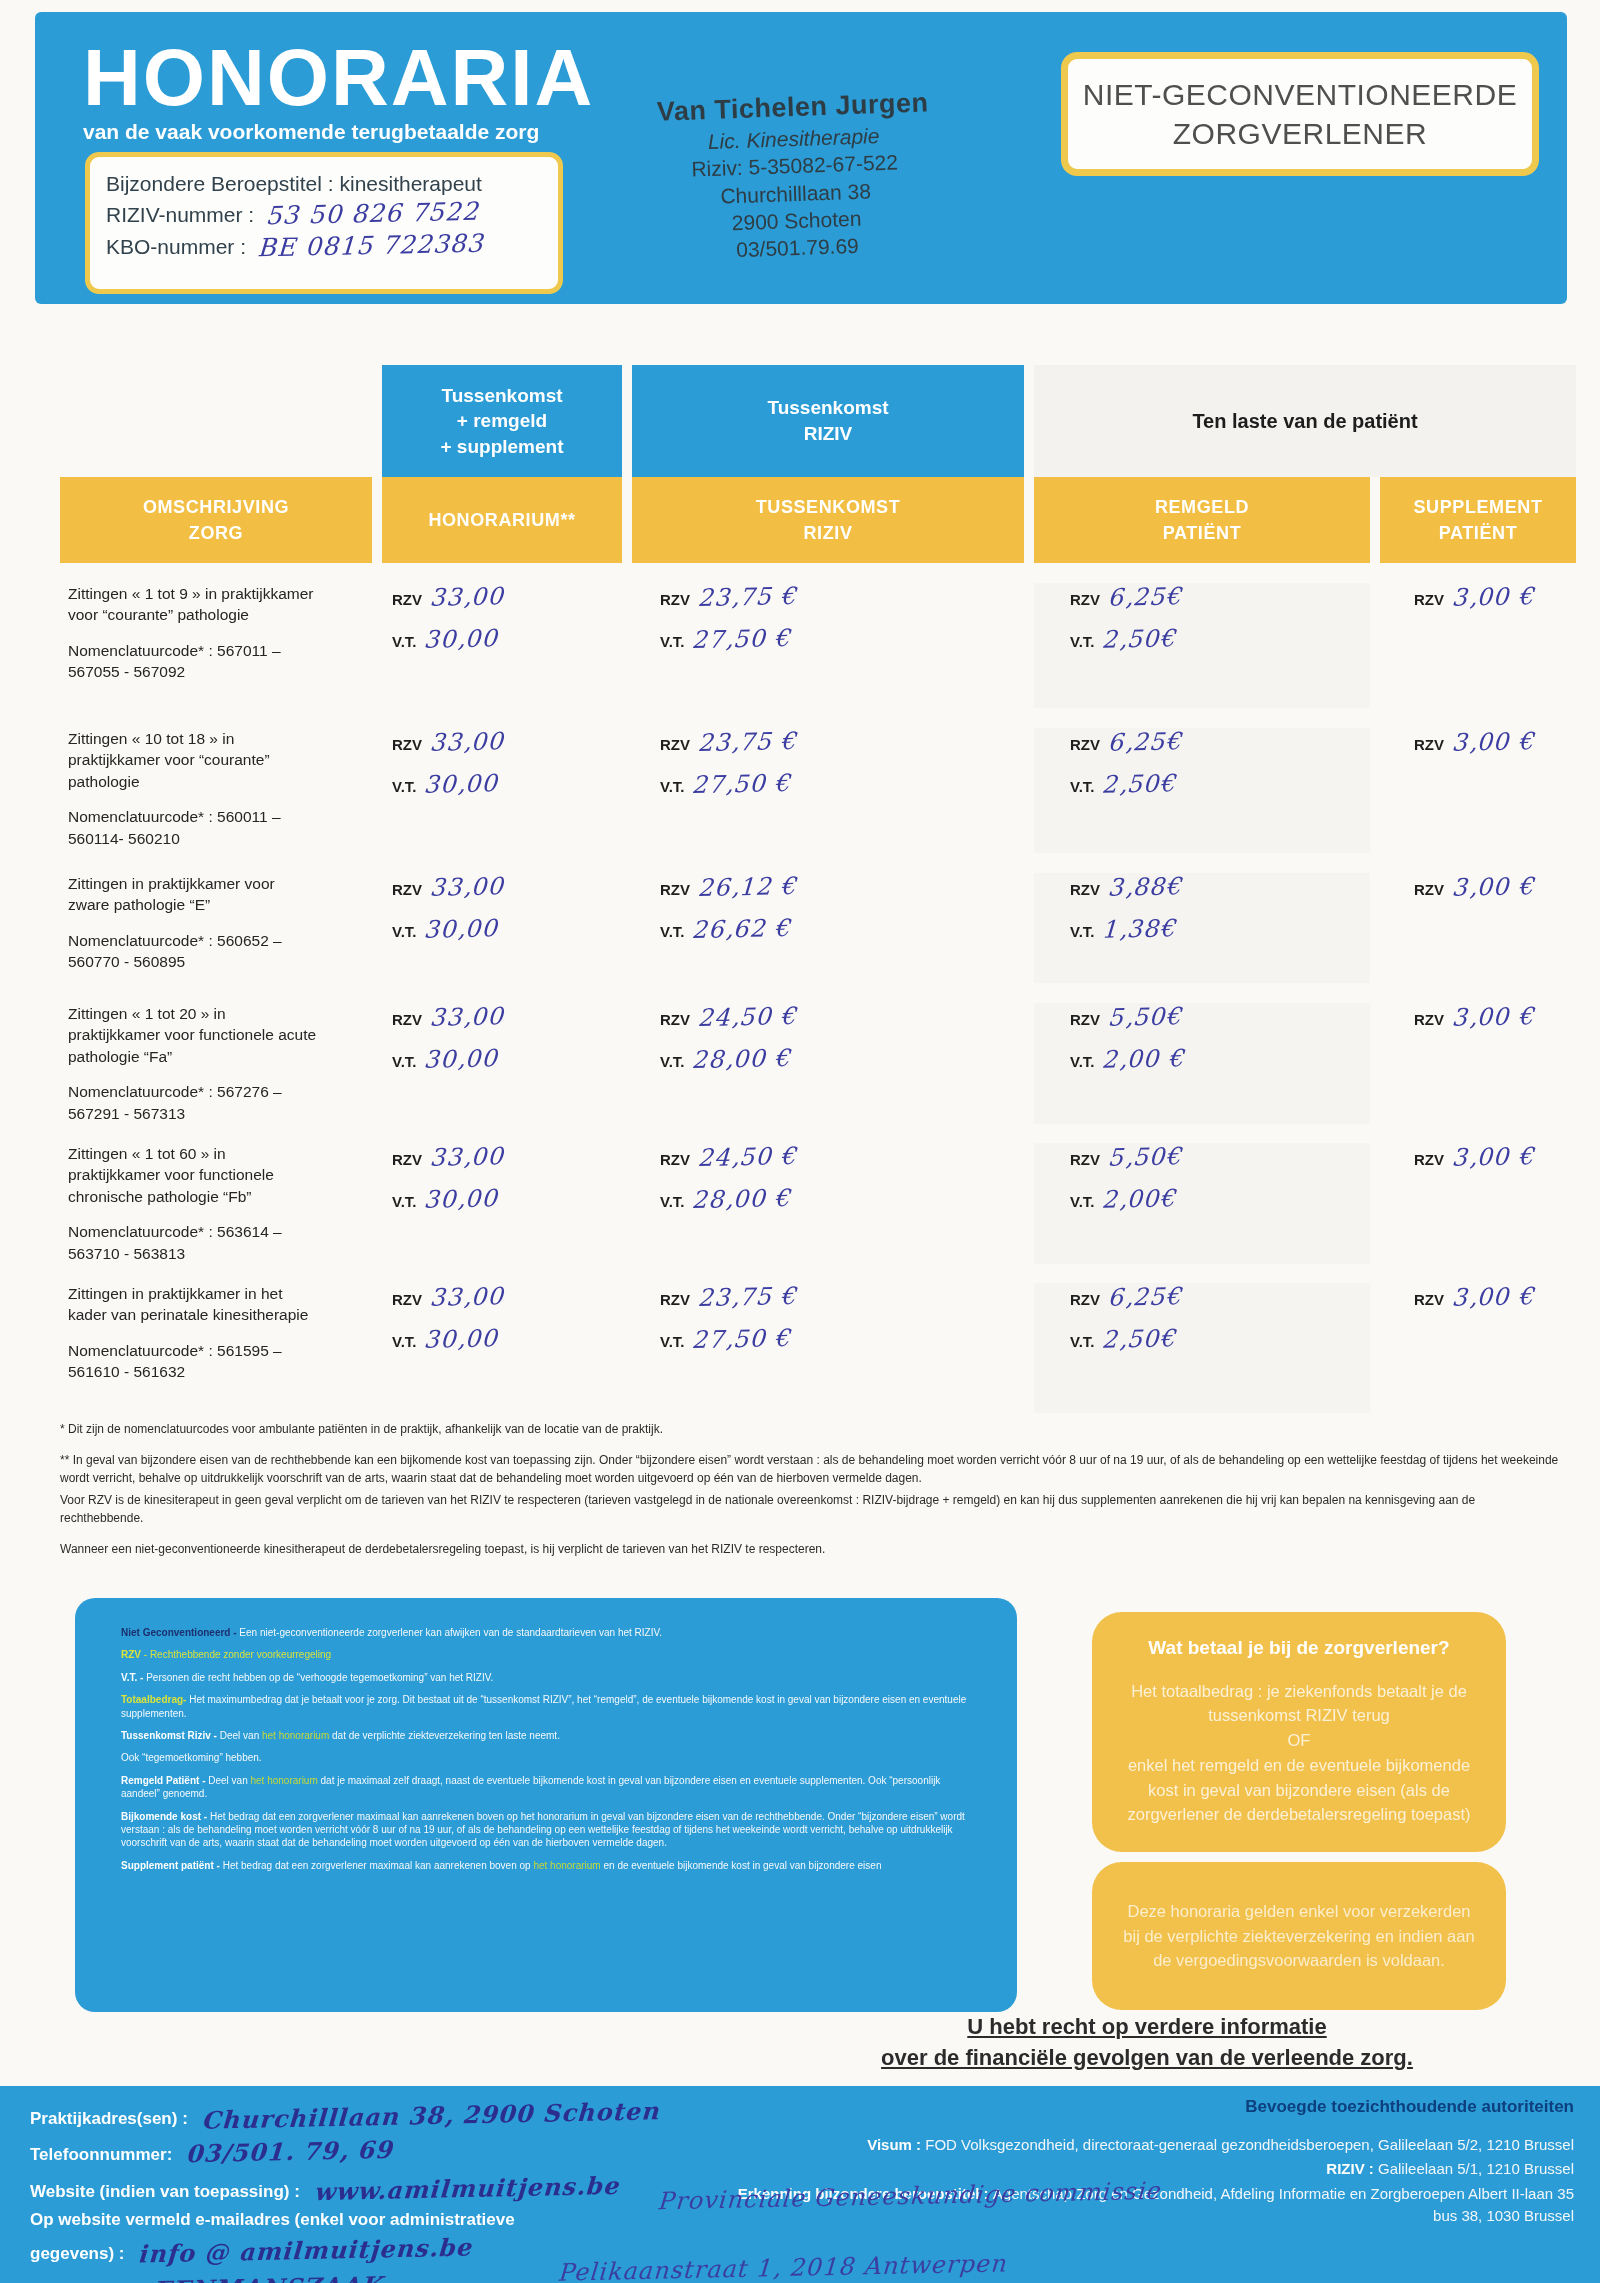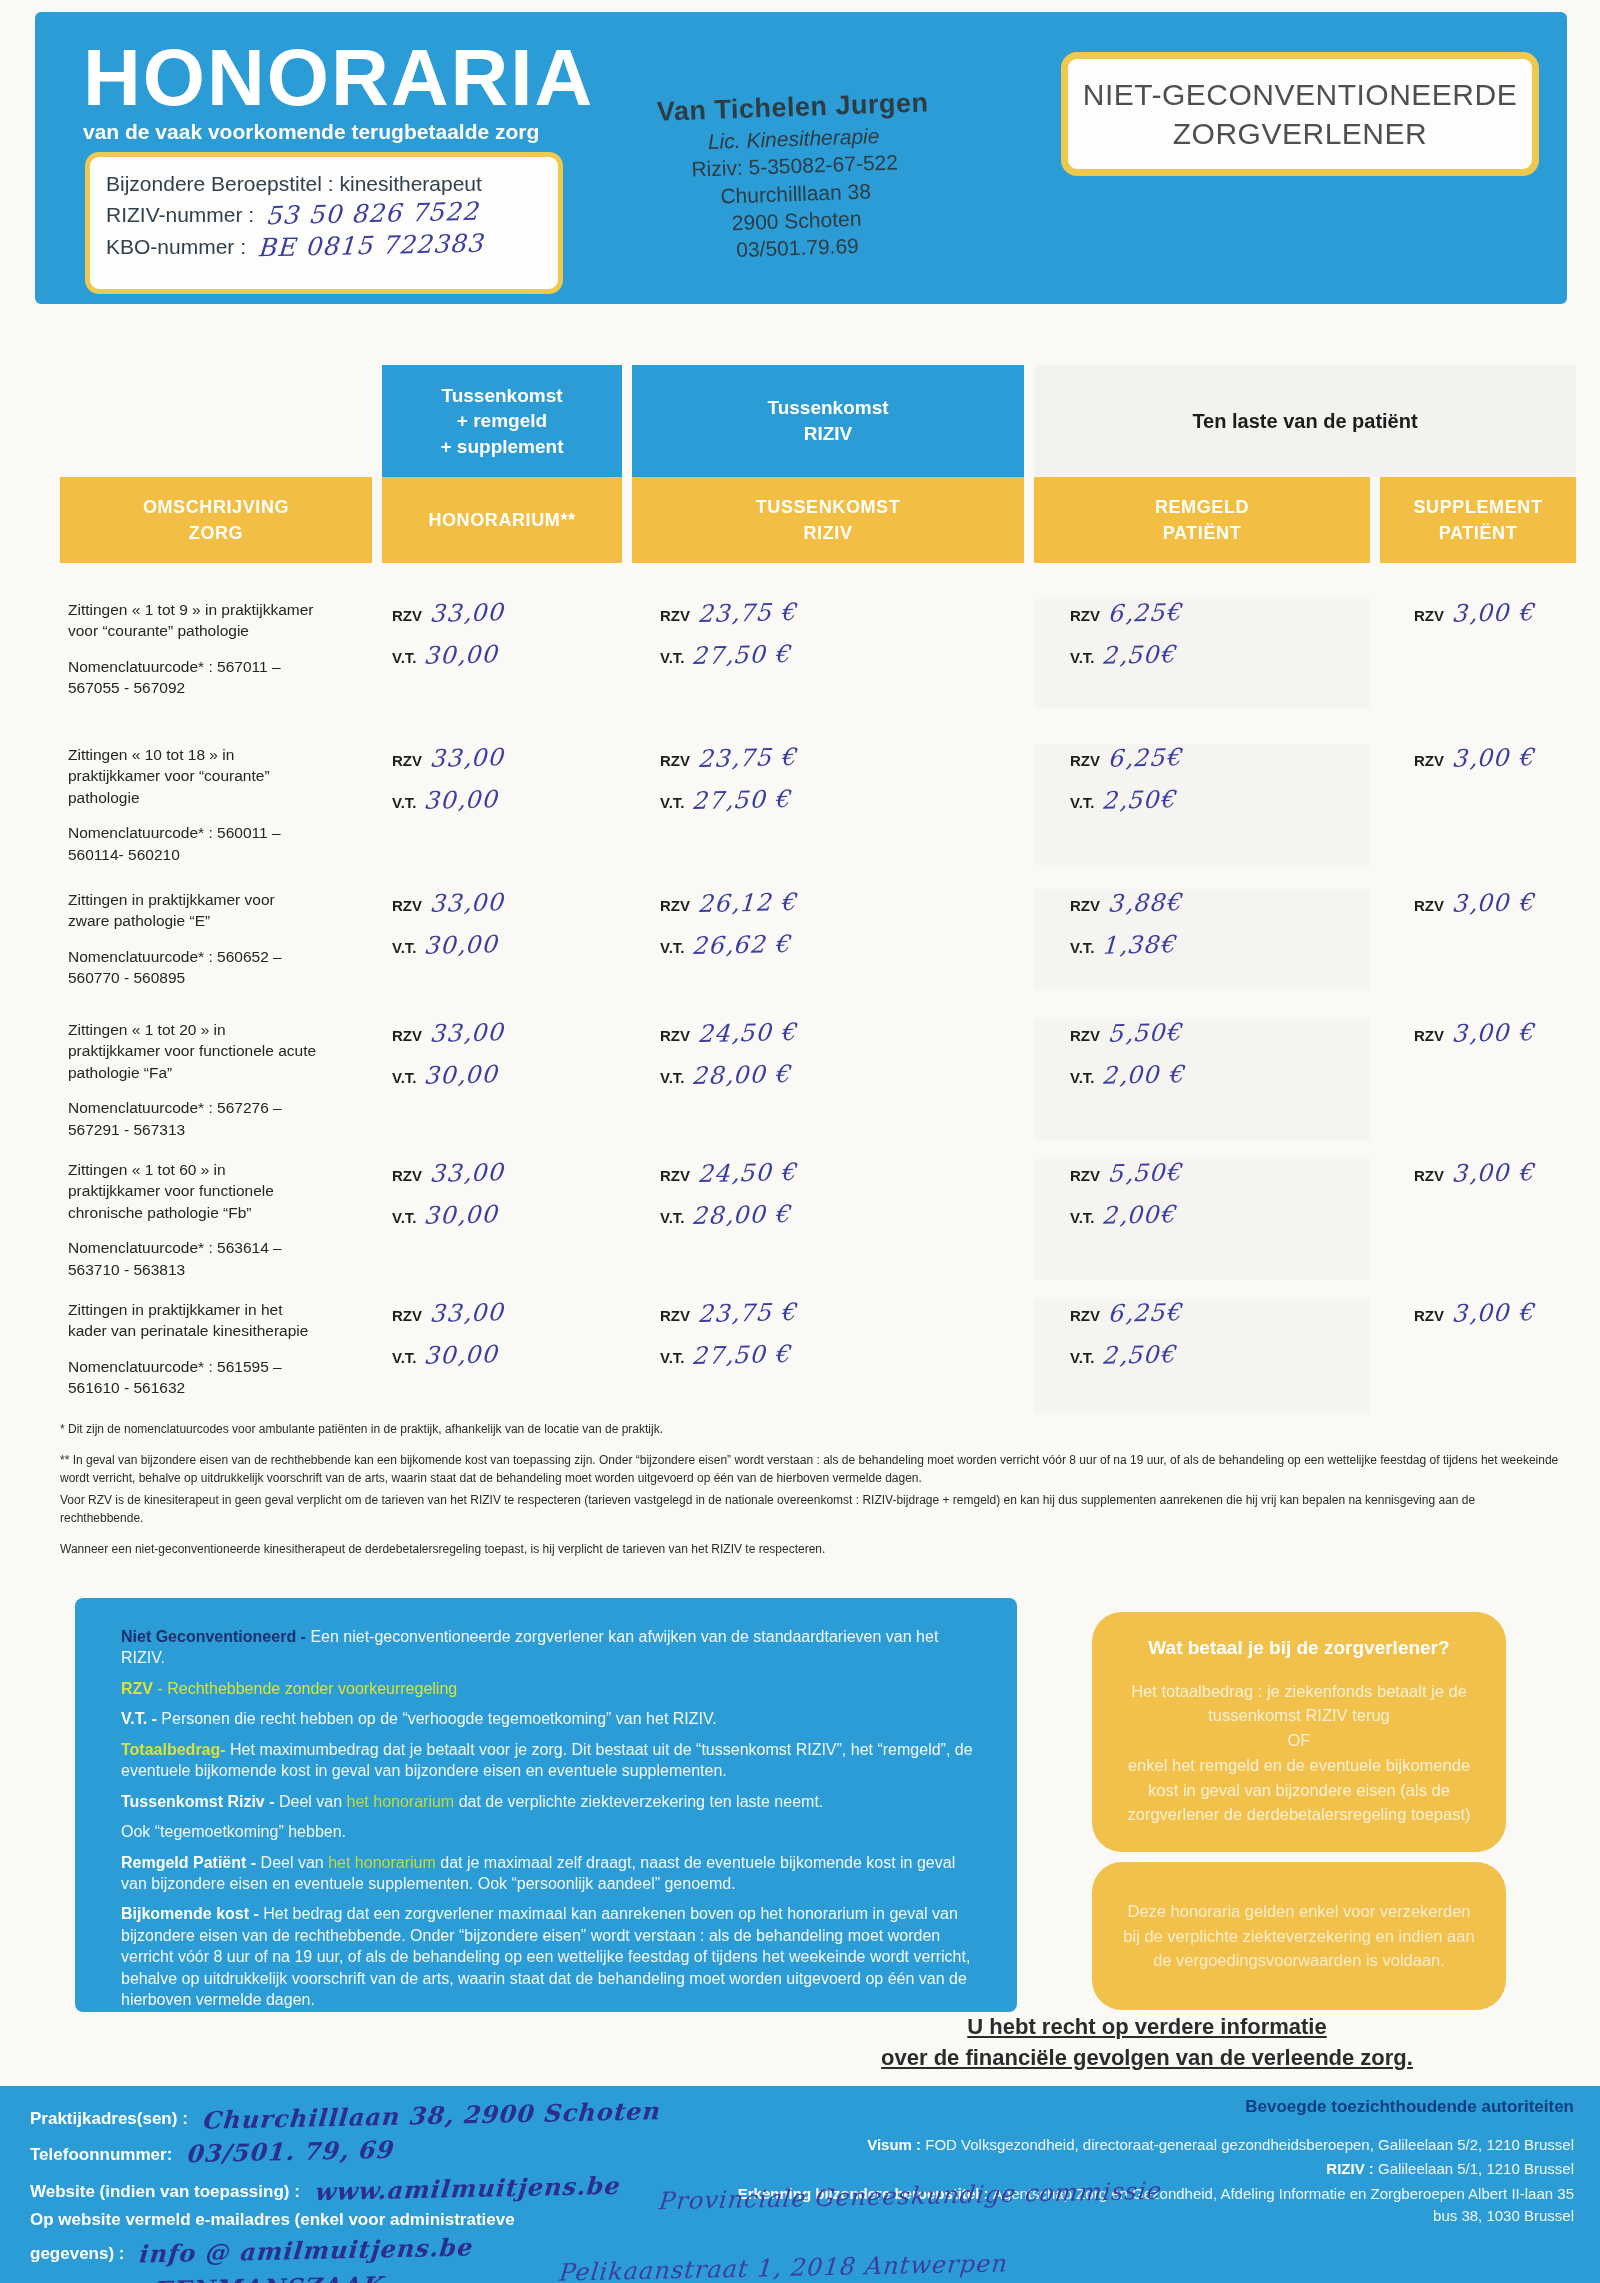--- a/index.html
+++ b/index.html
@@ -62,42 +62,42 @@
     grid-column:4 / 6; background:#f3f2ee; color:#1d1d1d;
     display:flex; align-items:center; justify-content:center;
     font-size:20px; font-weight:bold; height:112px;
   }
   #colheader { }
   .ch {
     background:#f2bf44; color:#fff; font-weight:bold; font-size:18px;
     letter-spacing:0.6px; text-align:center; height:86px;
     display:flex; flex-direction:column; justify-content:center; line-height:1.45;
   }
-  .trow { padding-top:36px; }
+  .trow { padding-top:20px; }
   .trow.h145 { height:145px; } .trow.h130 { height:130px; }
   .trow.h140 { height:140px; } .trow.h150 { height:150px; }
   .cell.desc { padding-left:8px; font-size:15.5px; line-height:1.38; color:#252525; }
   .row-title { max-width:250px; }
   .row-code  { margin-top:14px; max-width:260px; }
   .vline { margin-bottom:14px; white-space:nowrap; }
   .vlabel { font-size:15px; font-weight:bold; color:#1e1e1e; margin-right:10px; }
   .pad-a { padding-left:10px; }
   .pad-b { padding-left:28px; }
   .pad-c { padding-left:36px; background:#f5f4f0; }
   .pad-d { padding-left:34px; }
   
   #footnotes { position:absolute; left:60px; top:1420px; width:1500px;
     font-size:12px; line-height:1.5; color:#2c2c2c; }
   #footnotes p { margin-bottom:4px; }
   #footnotes p.gap { margin-top:13px; }
   
   #defs-box {
     position:absolute; left:75px; top:1598px; width:942px; height:414px;
-    background:#2b9cd6; border-radius:8px; padding:28px 40px 32px 46px;
-    color:#f4f9fc; font-size:16px; line-height:1.34; overflow:hidden;
+    background:#2b9cd6; border-radius:20px; padding:28px 40px 32px 46px;
+    color:#f4f9fc; font-size:10px; line-height:1.34; overflow:hidden;
   }
   #defs-box p { margin-bottom:9px; }
   .term { font-weight:bold; }
   .t-navy { color:#1c2f6e; }
   .t-yellow { color:#d9e23c; }
   .t-white { color:#ffffff; }
   .p-yellow, .p-yellow .term { color:#d9e23c; }
   .hl { color:#c4d93a; }
   
   .ybox {

